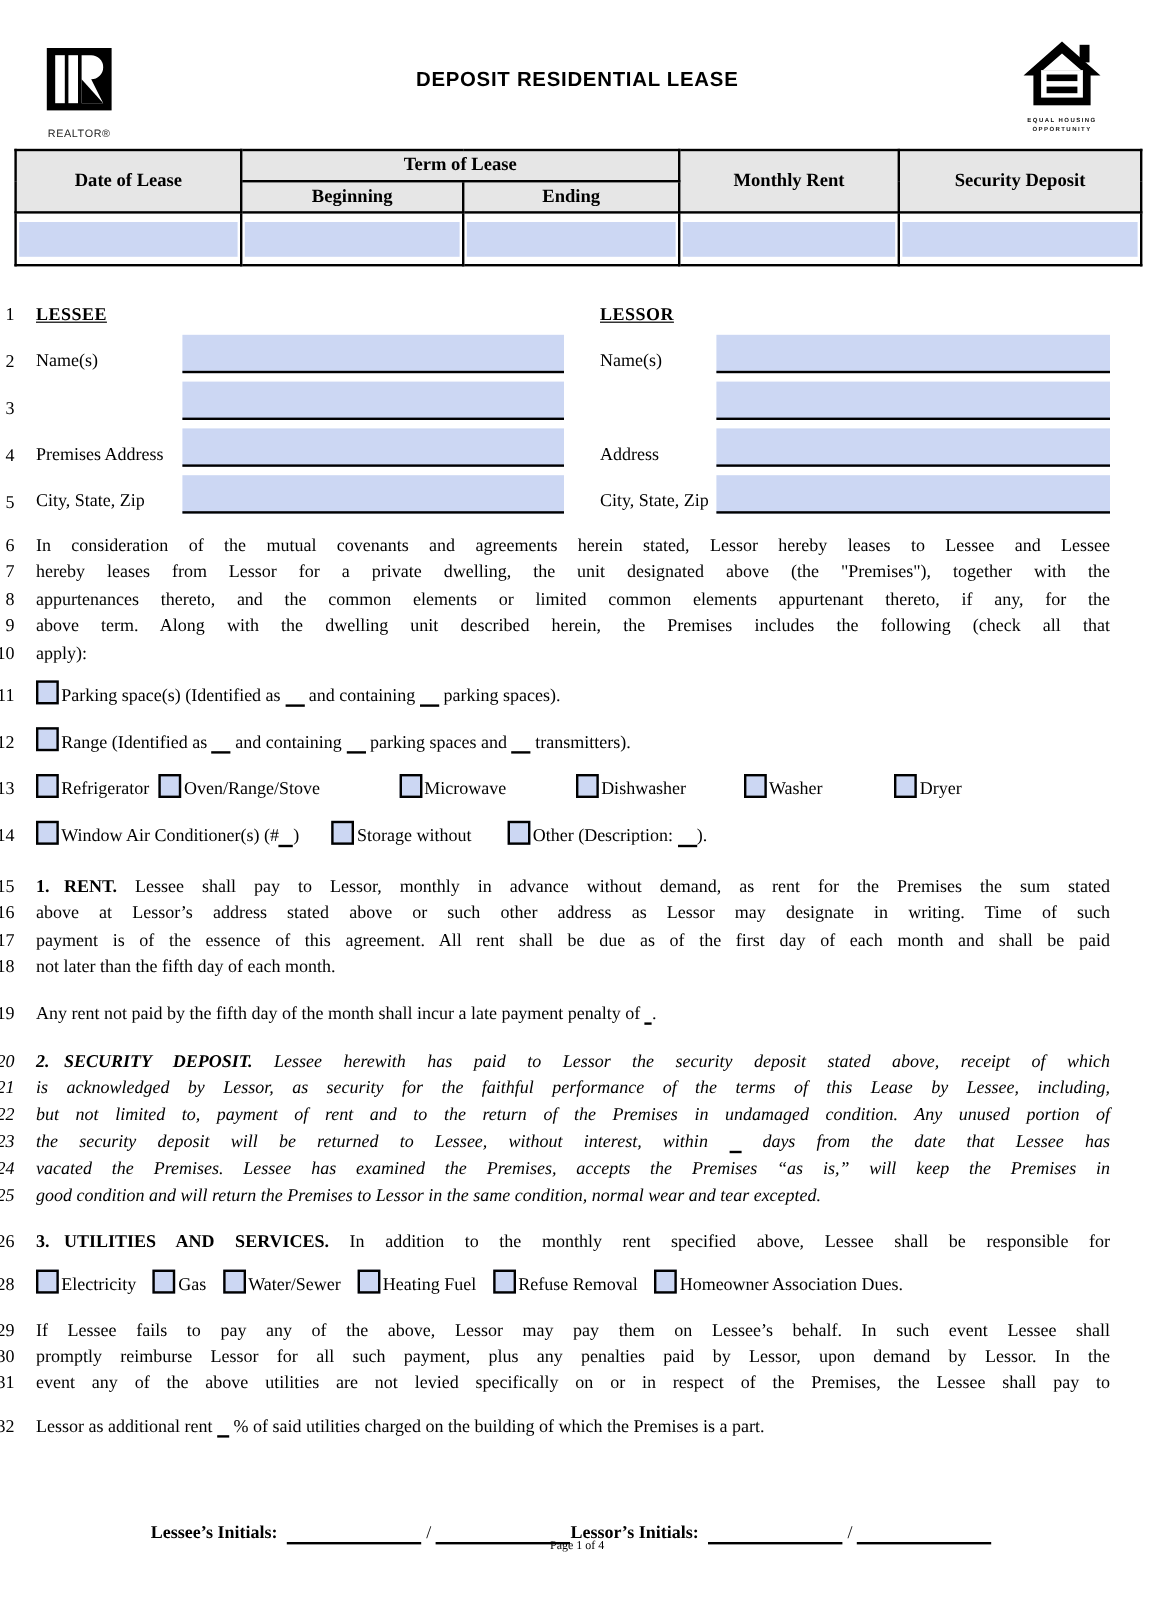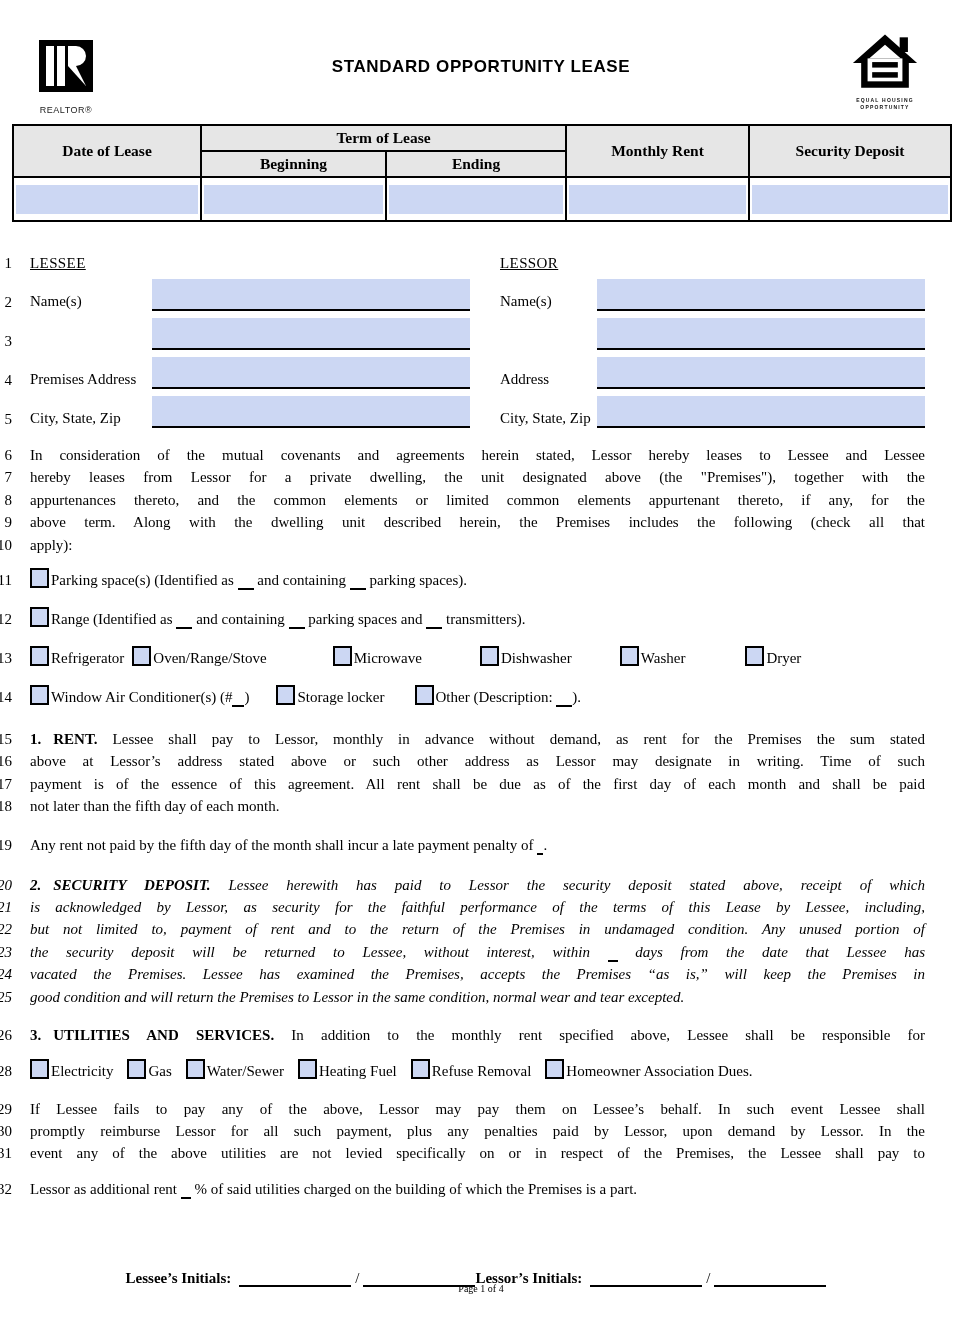--- a/index.html
+++ b/index.html
@@ -28,21 +28,21 @@
   
   .parties{margin-top:24px;}
   .prow{display:flex;align-items:flex-end;height:39px;}
   .prow.hrow{height:26px;}
   .pcols{flex:1;display:flex;margin-left:18px;margin-right:37px;align-items:flex-end;}
   .pleft{display:flex;width:440px;flex:0 0 440px;align-items:flex-end;}
   .pright{display:flex;flex:1;margin-left:30px;align-items:flex-end;}
   .plabel{flex:0 0 122px;padding-bottom:1px;}
   .prlabel{flex:0 0 97px;padding-bottom:1px;}
   .pfld{flex:1;height:30px;background:#ccd7f3;border-bottom:2px solid #000;}
-  .heading{font-weight:normal;text-decoration:underline;letter-spacing:.4px;}
+  .heading{font-weight:bold;text-decoration:underline;letter-spacing:.4px;}
   
   .sec{margin-top:16px;}
   .sec14{margin-top:14px;font-style:italic;}
   .sec12{margin-top:12px;}
   .num{font-weight:bold;margin-right:12px;}
   .bh{font-weight:bold;}
   
   .irow{margin-top:9px;}
   .irow .tx{line-height:30px;}
   .cb{display:inline-block;width:15px;height:16px;border:2px solid #000;background:#ccd7f3;
@@ -74,21 +74,21 @@
     <div class="rlogo">
       <svg width="58" height="60" viewBox="0 0 58 60">
         <rect x="2" y="0" width="54" height="52" fill="#000"></rect>
         <rect x="9" y="6" width="8" height="40" fill="#fff"></rect>
         <rect x="20" y="6" width="8" height="40" fill="#fff"></rect>
         <path d="M31 6 h8 a10 10 0 0 1 0 20 l10 20 h-18 z" fill="#fff"></path>
         <path d="M31 26 l18 20 h-18 z" fill="#000"></path>
       </svg>
       <div class="cap">REALTOR®</div>
     </div>
-    <div class="title">STANDARD OPPORTUNITY LEASE</div>
+    <div class="title">DEPOSIT RESIDENTIAL LEASE</div>
     <div class="elogo">
       <svg width="66" height="58" viewBox="0 0 72 62">
         <rect x="52" y="3" width="9" height="16" fill="#000"></rect>
         <path d="M36 0 L71 31 L59 31 L36 11 L13 31 L1 31 Z" fill="#000"></path>
         <rect x="10" y="26" width="52" height="32" fill="#000"></rect>
         <rect x="17" y="26" width="38" height="25" fill="#fff"></rect>
         <rect x="22" y="30" width="28" height="6" fill="#000"></rect>
         <rect x="22" y="41" width="28" height="6" fill="#000"></rect>
       </svg>
       <div class="cap">EQUAL HOUSING</div>
@@ -249,21 +249,21 @@
     </div>
     <div class="line irow">
       <span class="ln">13</span>
       <div class="tx">
         <span class="cb"></span><span class="g8">Refrigerator</span><span class="cb"></span><span class="g66">Oven/Range/Stove</span><span class="cb"></span><span class="g58">Microwave</span><span class="cb"></span><span class="g48">Dishwasher</span><span class="cb"></span><span class="g60">Washer</span><span class="cb"></span><span>Dryer</span>
       </div>
     </div>
     <div class="line irow">
       <span class="ln">14</span>
       <div class="tx">
-        <span class="cb"></span><span>Window Air Conditioner(s) (#</span><span class="ufld w50"><span class="bl"></span></span><span class="g27">)</span><span class="cb"></span><span class="g30">Storage locker</span><span class="cb"></span><span>Other (Description:</span>
+        <span class="cb"></span><span>Window Air Conditioner(s) (#</span><span class="ufld w50"><span class="bl"></span></span><span class="g27">)</span><span class="cb"></span><span class="g30">Storage without</span><span class="cb"></span><span>Other (Description:</span>
         <span class="ufld w195"><span class="bl"></span></span><span>).</span>
       </div>
     </div>
   </div>
 
   <div class="sec">
     <div class="line">
         <span class="ln">15</span>
       <div class="tx jt"><span class="num">1.</span><span class="bh">RENT.</span> <span>Lessee shall pay to Lessor, monthly in advance without demand, as rent for the Premises the sum stated</span></div>
     </div>

